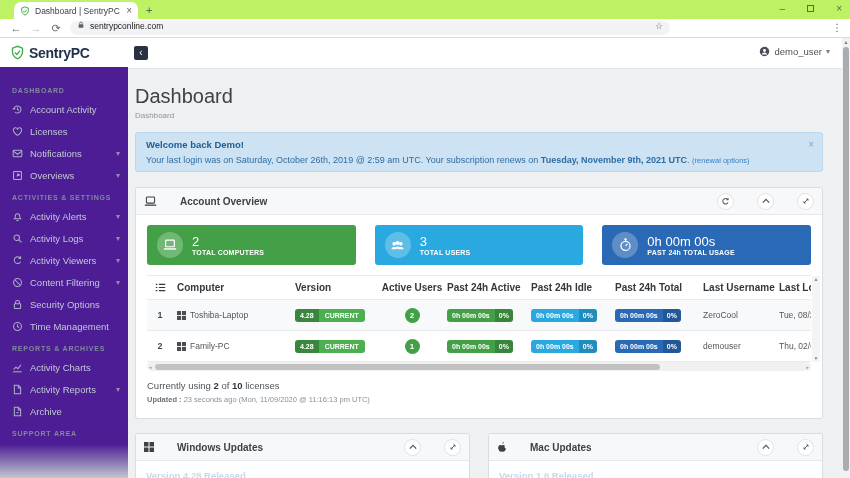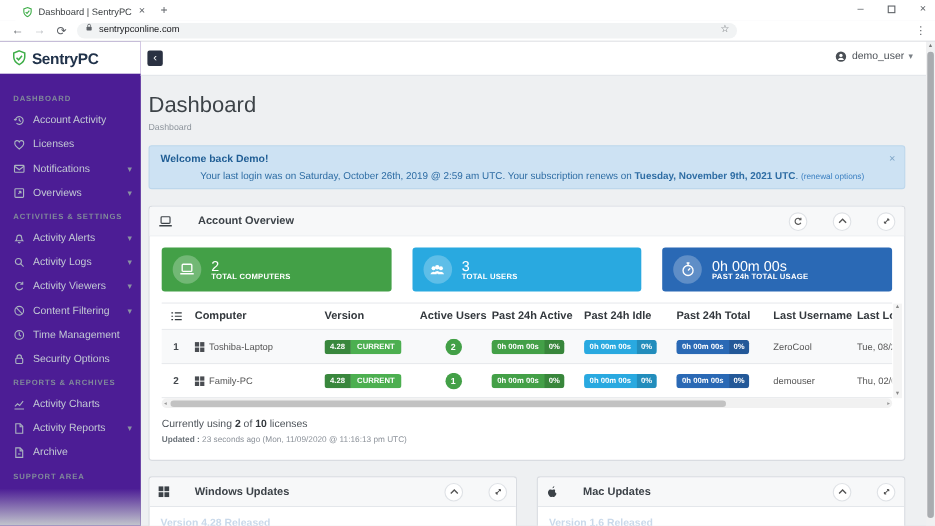--- a/index.html
+++ b/index.html
@@ -1,21 +1,21 @@
 <!DOCTYPE html>
 <html><head>
 <meta charset="utf-8">
 <style>
   * { margin:0; padding:0; box-sizing:border-box; }
   html,body { width:850px; height:478px; overflow:hidden; }
   body { font-family:"Liberation Sans", sans-serif; background:#dee1e6; }
   .browser { position:relative; width:850px; height:478px; overflow:hidden; }
 
   
-  .tabstrip { position:absolute; left:0; top:0; width:850px; height:19px; background:#ffffff; }
+  .tabstrip { position:absolute; left:0; top:0; width:850px; height:19px; background:#bef264; }
   .tab { position:absolute; left:14px; top:2px; width:124px; height:17px; background:#fff;
          border-radius:7px 7px 0 0; display:flex; align-items:center; padding:0 6px; gap:5px; }
   .tab-title { font-size:8.5px; color:#3c4043; flex:1; white-space:nowrap; overflow:hidden; }
   .tab-close { font-size:10px; color:#5f6368; line-height:1; }
   .newtab { position:absolute; left:146px; top:4px; font-size:11px; color:#5f6368; }
   .winctl { position:absolute; right:8px; top:1px; display:flex; gap:22px; align-items:center; height:15px; }
   .winctl span { font-size:10px; color:#5f6368; line-height:1; }
   .wc-max { width:7px; height:7px; border:1px solid #5f6368; display:inline-block; }
   .toolbar { position:absolute; left:0; top:19px; width:850px; height:19px; background:#fff;
              border-bottom:1px solid #d8dade; display:flex; align-items:center; }
@@ -54,21 +54,21 @@
   .user-chev { font-size:8px; color:#7a8086; }
 
   .content { position:absolute; left:0; top:31px; width:714px; height:409px; padding:16px 19px 0 7px; }
   .page-title { font-size:20px; font-weight:400; color:#3d4348; }
   .breadcrumb { font-size:8px; color:#8d949c; margin-top:3px; }
 
   
   .alert { margin-top:12px; background:#cde2f3; border:1px solid #bdd7ec; border-radius:3px;
            padding:6px 10px; position:relative; }
   .alert-title { font-size:9.5px; font-weight:bold; color:#1f5d94; }
-  .alert-line { font-size:9px; color:#2e6da4; margin-top:5px;margin-left:36px; }
+  .alert-line { font-size:9px; color:#2e6da4; margin-top:5px; }
   .alert-line b { font-weight:bold; }
   .alert-link { font-size:7.5px; color:#3a7fc1; text-decoration:none; }
   .alert-close { position:absolute; right:8px; top:6px; font-size:10px; color:#7fa6c8; cursor:pointer; }
 
   
   .panel { background:#fff; border:1px solid #d9dce1; border-radius:3px; }
   .panel-hd { height:27px; background:#f7f8f9; border-bottom:1px solid #e4e7eb; border-radius:3px 3px 0 0;
               display:flex; align-items:center; padding:0 8px; gap:23px; }
   .panel-title { font-size:10px; font-weight:bold; color:#3c4248; flex:1; }
   .pbtn { width:17px; height:17px; border:1px solid #dfe2e6; border-radius:50%; background:#fff;
@@ -246,31 +246,31 @@
         <div class="nav-item">
           <svg class="nico" width="11" height="11" viewBox="0 0 14 14" fill="none" stroke-width="1.3">
               <circle cx="7" cy="7" r="5"></circle>
               <path d="M3.5 3.5l7 7"></path>
             </svg>
           <span class="nav-label">Content Filtering</span>
           <span class="nav-chev">▾</span>
         </div>
         <div class="nav-item">
           <svg class="nico" width="11" height="11" viewBox="0 0 14 14" fill="none" stroke-width="1.3">
+              <rect x="3" y="6" width="8" height="6" rx="1"></rect>
+              <path d="M4.5 6V4.5a2.5 2.5 0 0 1 5 0V6"></path>
+            </svg>
+          <span class="nav-label">Security Options</span>
+        </div>
+        <div class="nav-item">
+          <svg class="nico" width="11" height="11" viewBox="0 0 14 14" fill="none" stroke-width="1.3">
               <circle cx="7" cy="7" r="5"></circle>
               <path d="M7 4v3l2 1.5"></path>
             </svg>
           <span class="nav-label">Time Management</span>
-        </div>
-        <div class="nav-item">
-          <svg class="nico" width="11" height="11" viewBox="0 0 14 14" fill="none" stroke-width="1.3">
-              <rect x="3" y="6" width="8" height="6" rx="1"></rect>
-              <path d="M4.5 6V4.5a2.5 2.5 0 0 1 5 0V6"></path>
-            </svg>
-          <span class="nav-label">Security Options</span>
         </div>
 
         <div class="nav-sec">REPORTS &amp; ARCHIVES</div>
 
         <div class="nav-item">
           <svg class="nico" width="11" height="11" viewBox="0 0 14 14" fill="none" stroke-width="1.3">
               <path d="M1.5 12.5h11"></path>
               <path d="M2 9.5l3-3 2.5 2 4-5"></path>
             </svg>
           <span class="nav-label">Activity Charts</span>

